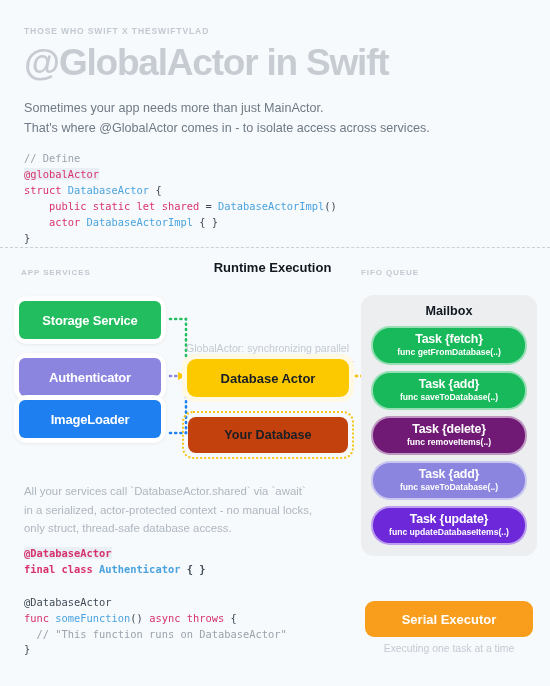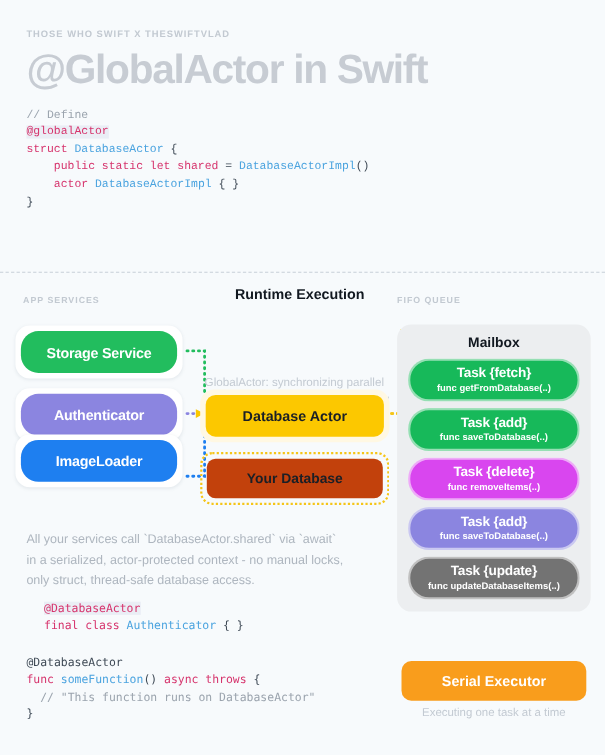--- a/index.html
+++ b/index.html
@@ -42,21 +42,21 @@
   .lede div { white-space: nowrap; }
 
   
   .code {
     font-family: "DejaVu Sans Mono", monospace;
     font-size: 10.4px;
     line-height: 1.52;
     white-space: pre;
     color: #3f4a56;
   }
-  .code-top { margin: 13px 0 0 24px; font-family: Liberation Mono, monospace; }
+  .code-top { margin: 13px 0 0 24px; }
   .tok-com  { color: #9aa3ad; }
   .tok-attr { color: #d6336c; background: #eaeef5; }
   .tok-kw   { color: #d6336c; }
   .tok-typ  { color: #4aa3df; }
   .tok-pl   { color: #3f4a56; }
 
   
   .divider {
     position: absolute;
     left: 0; right: 0;
@@ -94,21 +94,21 @@
   .svc-wrap {
     position: absolute;
     left: 14px;
     width: 152px;
     border-radius: 13px;
     background: #ffffff;
     box-shadow: 0 1px 3px rgba(80,95,120,0.10);
     padding: 5px;
   }
   .svc {
-    border-radius: 16px;
+    border-radius: 6px;
     height: 38px;
     display: flex;
     align-items: center;
     justify-content: center;
     color: #ffffff;
     font-size: 13px;
     font-weight: bold;
     letter-spacing: -0.2px;
     text-align: right;
   }
@@ -229,32 +229,36 @@
   
   .body-text {
     position: absolute;
     left: 24px; top: 482px;
     width: 340px;
     font-size: 11.4px;
     line-height: 1.63;
     color: #aeb6bf;
   }
   .body-text div { white-space: nowrap; }
-  .code-mid { position: absolute; left: 40px; top: 546px; }
+  .code-mid { position: absolute; left: 24px; top: 546px; font-weight: bold; }
   .code-bot { position: absolute; left: 24px; top: 595px; }
 
   
   .wires { position: absolute; inset: 0; pointer-events: none; }
 </style>
 </head>
 <body>
 
 <div class="header">
   <div class="kicker">THOSE WHO SWIFT X THESWIFTVLAD</div>
   <div class="title">@GlobalActor in Swift</div>
+  <div class="lede">
+    <div>Sometimes your app needs more than just MainActor.</div>
+    <div>That's where @GlobalActor comes in - to isolate access across services.</div>
+  </div>
 </div>
 
 <div class="code code-top"><span class="tok-com">// Define</span>
 <span class="tok-attr">@globalActor</span>
 <span class="tok-kw">struct </span><span class="tok-typ">DatabaseActor</span><span class="tok-pl"> {</span>
 <span class="tok-kw">    public static let shared</span><span class="tok-pl"> = </span><span class="tok-typ">DatabaseActorImpl</span><span class="tok-pl">()</span>
 <span class="tok-kw">    actor </span><span class="tok-typ">DatabaseActorImpl</span><span class="tok-pl"> { }</span>
 <span class="tok-pl">}</span></div>
 
 <div class="divider"></div>
@@ -334,29 +338,29 @@
     <div class="mailbox-title">Mailbox</div>
 
     <div class="task" style="background:#17b95a">
       <div class="task-title">Task {fetch}</div>
       <div class="task-sub">func getFromDatabase(..)</div>
     </div>
     <div class="task" style="background:#17b95a">
       <div class="task-title">Task {add}</div>
       <div class="task-sub">func saveToDatabase(..)</div>
     </div>
-    <div class="task" style="background:#d946ef">
+    <div class="task" style="background:#701a75">
       <div class="task-title">Task {delete}</div>
       <div class="task-sub">func removeItems(..)</div>
     </div>
     <div class="task" style="background:#8b85e0">
       <div class="task-title">Task {add}</div>
       <div class="task-sub">func saveToDatabase(..)</div>
     </div>
-    <div class="task" style="background:#737373">
+    <div class="task" style="background:#6d28d9">
       <div class="task-title">Task {update}</div>
       <div class="task-sub">func updateDatabaseItems(..)</div>
     </div>
   </div>
 
   <div class="exec-wrap">
     <div class="exec">
       <span>Serial Executor</span>
     </div>
   </div>

